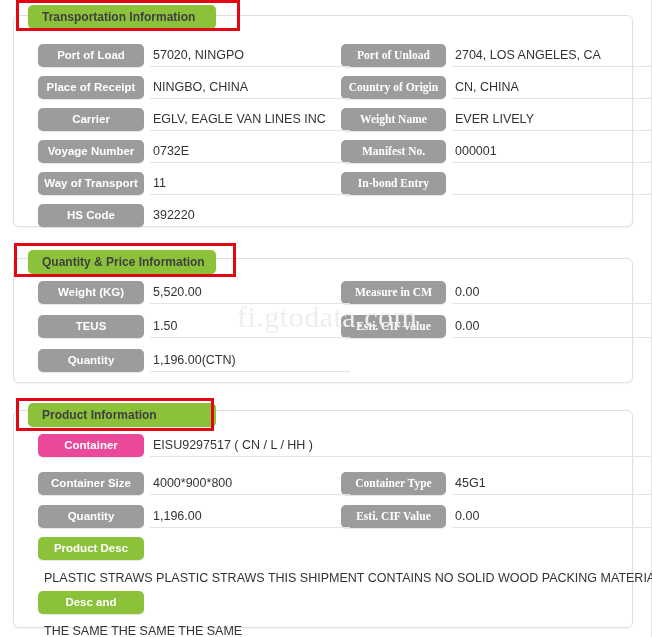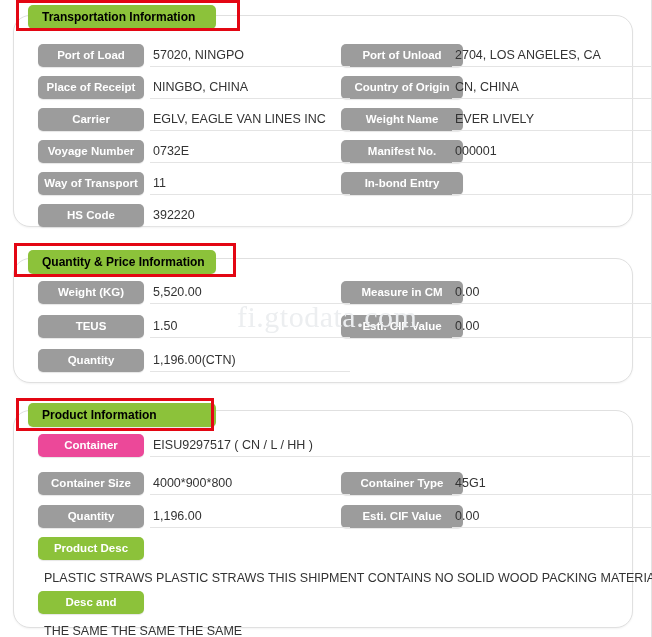--- a/index.html
+++ b/index.html
@@ -43,35 +43,35 @@
   }
 
   
   .panel {
     position: absolute;
     left: 13px;
     width: 620px;
     box-sizing: border-box;
     background: #ffffff;
     border: 1px solid #e0e0e0;
-    border-radius: 17px;
+    border-radius: 6px;
     box-shadow: 0 1px 2px rgba(0,0,0,0.05);
     z-index: 2;
   }
   #panel-transport { top: 15px;  height: 212px; }
   #panel-quantity  { top: 258px; height: 125px; }
   #panel-product   { top: 410px; height: 218px; }
 
   
   .section-tab {
     position: absolute;
     height: 24px;
     line-height: 24px;
     background: #8cc23a;
-    color: #000000;
+    color: #404040;
     font-weight: bold;
     font-size: 12px;
     padding: 0 22px 0 14px;
     border-radius: 5px;
     box-sizing: border-box;
     white-space: nowrap;
     z-index: 5;
     box-shadow: 0 1px 1px rgba(0,0,0,0.08);
   }
   #tab-transport { left: 28px; top: 5px;   width: 188px; }
@@ -133,21 +133,21 @@
     background: transparent;
   }
 
   
   .col-left  { left: 24px; }
   .col-left  .pill  { width: 106px; }
   .col-left  .value { left: 112px; width: 200px; }
 
   
   .col-right { left: 327px; }
-  .col-right .pill  { width: 122px; }
+  .col-right .pill  { width: 105px; font-family: Liberation Serif, serif; }
   .col-right .value { left: 111px; width: 208px; }
 
   
   .col-wide { left: 24px; }
   .col-wide .pill  { width: 106px; }
   .col-wide .value { left: 112px; width: 500px; }
 
   
   .freetext {
     position: absolute;

